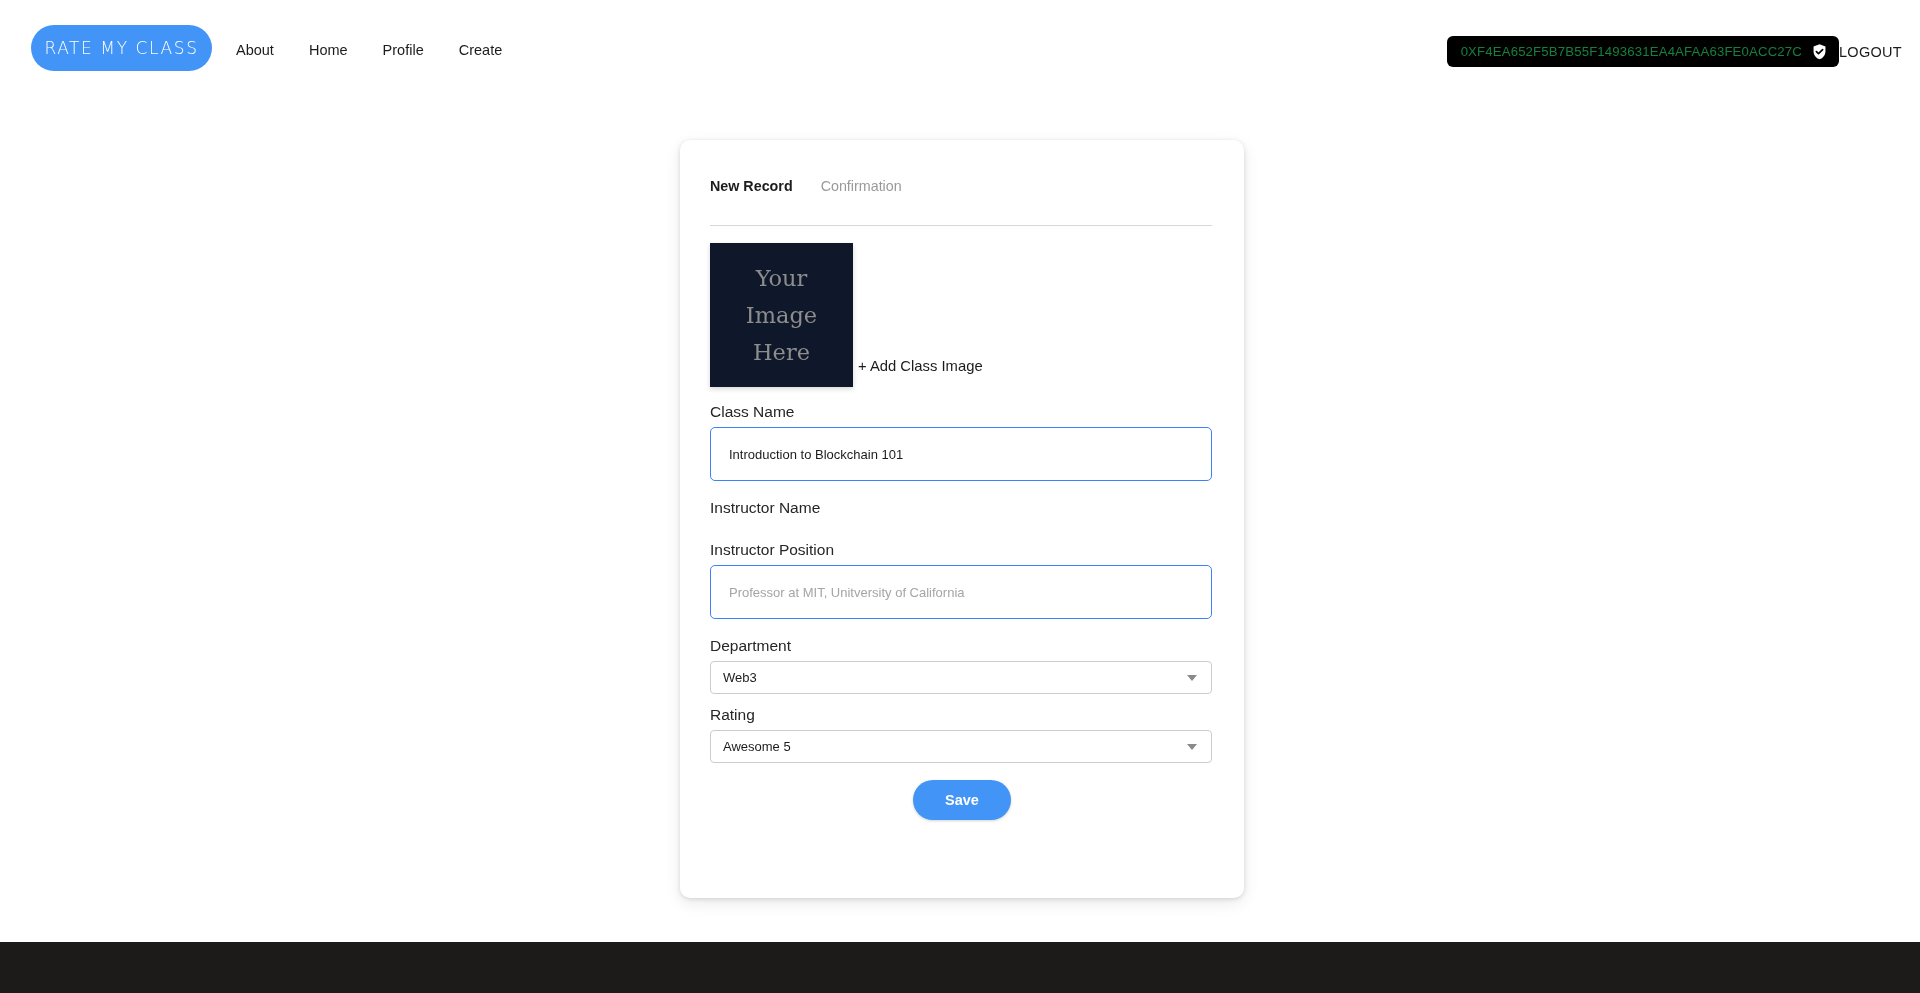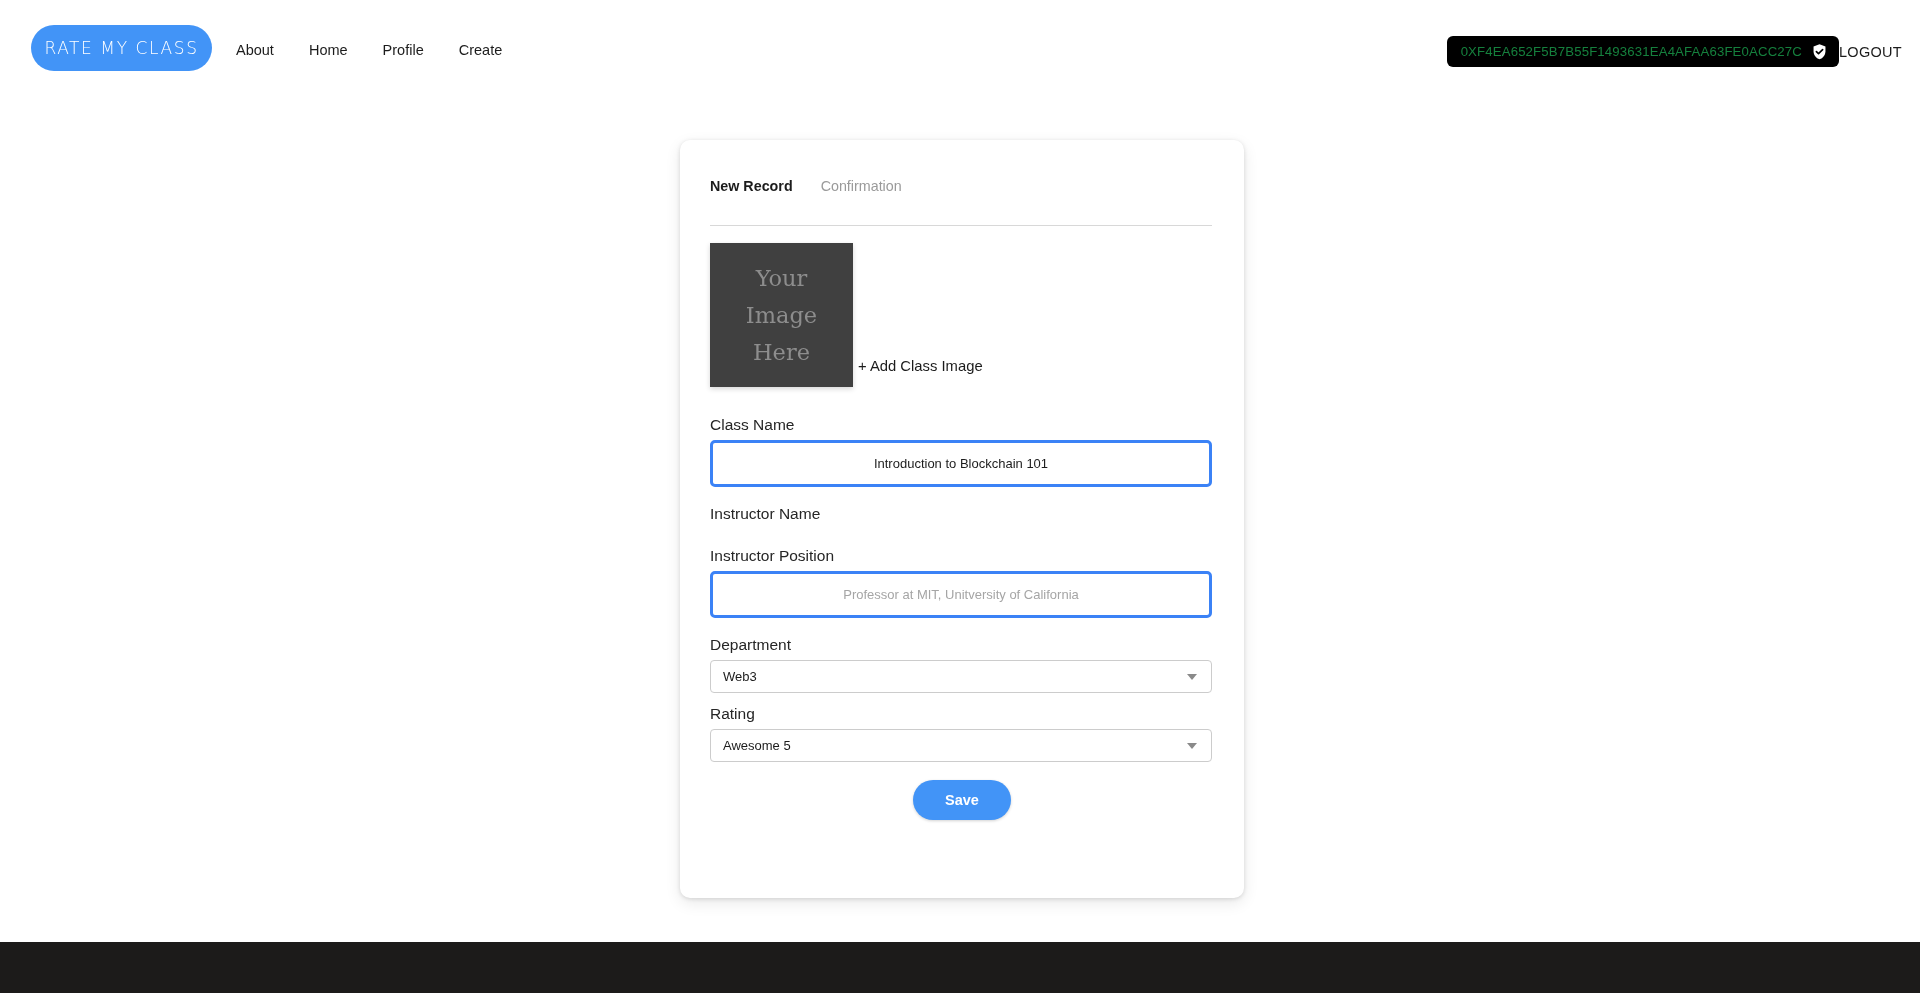--- a/index.html
+++ b/index.html
@@ -150,21 +150,21 @@
   .image-row {
     position: absolute;
     left: 30px;
     top: 103px;
     display: flex;
     align-items: flex-end;
   }
   .image-placeholder {
     width: 143px;
     height: 144px;
-    background: #404040;
+    background: #0f172a;
     box-shadow: 0 2px 5px rgba(0,0,0,0.16);
     display: flex;
     flex-direction: column;
     align-items: center;
     justify-content: center;
     cursor: pointer;
     flex: 0 0 auto;
   }
   .image-placeholder-text {
     color: #8d8d8d;
@@ -181,41 +181,39 @@
     cursor: pointer;
     white-space: nowrap;
   }
 
   
   .form {
     position: absolute;
     left: 30px;
     top: 263px;
     width: 502px;
-    margin-top: 13px;
   }
   .field { position: relative; }
   .field-label {
     display: block;
     color: #262626;
     font-size: 15.5px;
     margin-bottom: 6px;
   }
   .text-input {
     width: 502px;
-    height: 47px;
-    border: 3px solid #3b82f6;
+    height: 54px;
+    border: 1px solid #3b82f6;
     border-radius: 5px;
     background: #ffffff;
     font-family: "Liberation Sans", sans-serif;
     font-size: 13px;
     color: #1c1c1c;
     padding: 0 18px;
     outline: none;
-    text-align: center;
   }
   .text-input::placeholder { color: #a5a5a5; }
 
   .select-wrap { position: relative; width: 502px; }
   .select-box {
     width: 502px;
     height: 33px;
     border: 1px solid #cccccc;
     border-radius: 4px;
     background: #ffffff;

